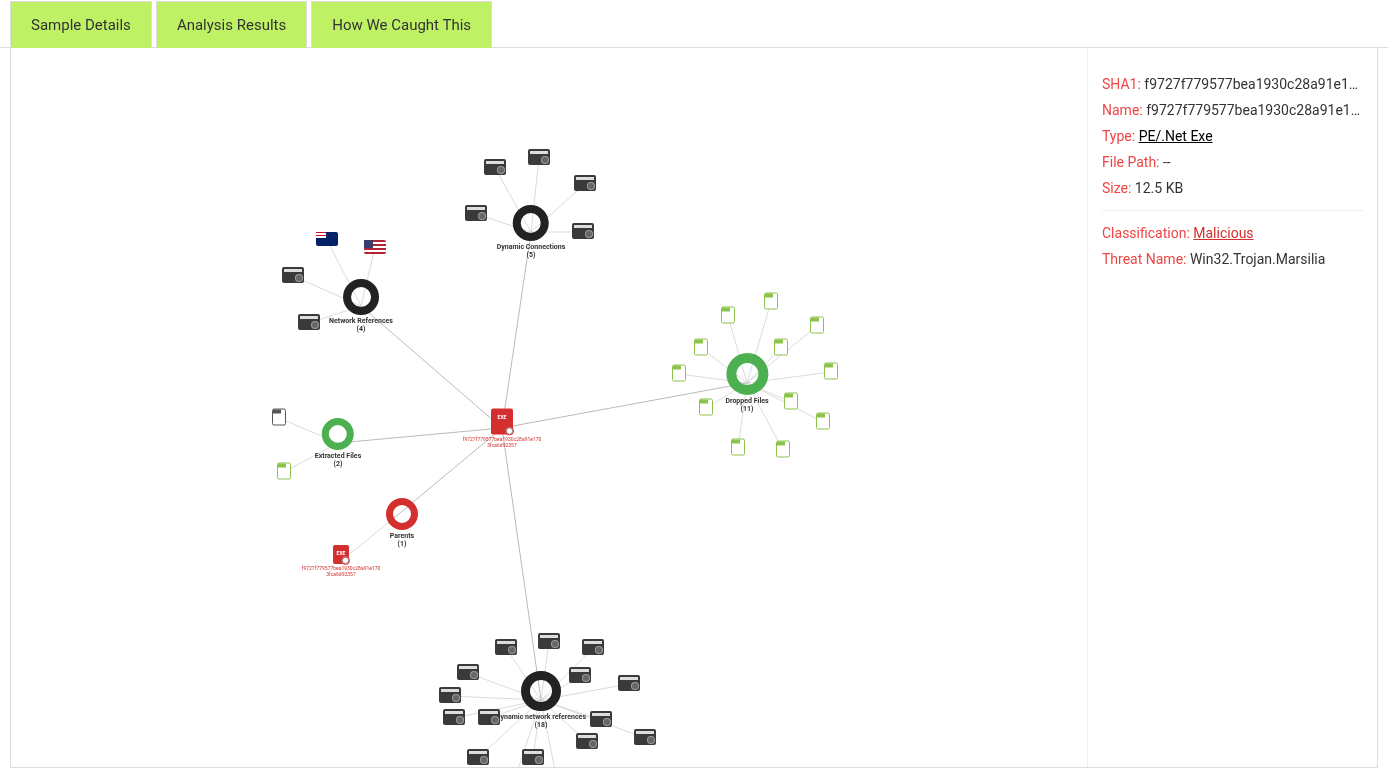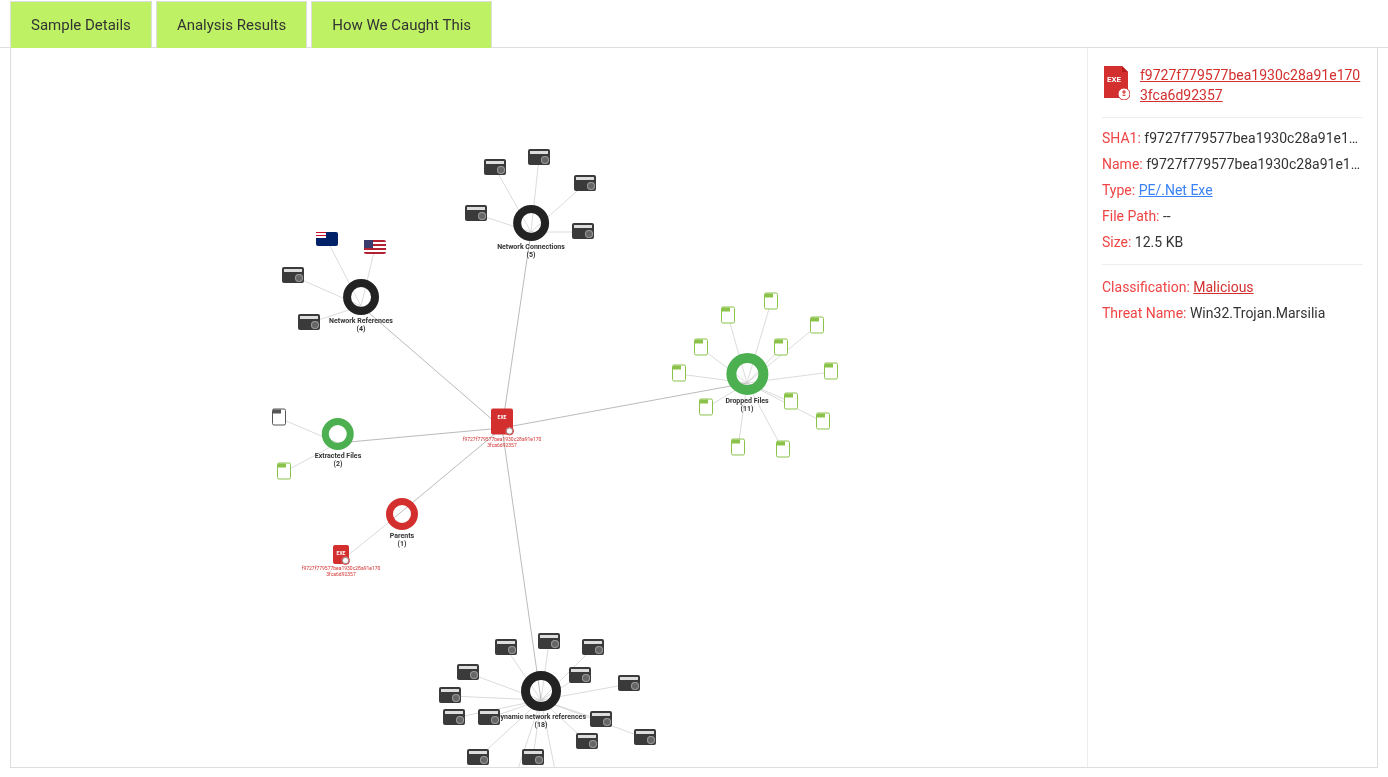--- a/index.html
+++ b/index.html
@@ -68,21 +68,21 @@
     text-decoration: underline;
     word-break: break-all;
     font-size: 14px;
     line-height: 1.4;
   }
   .exe-icon {
     flex-shrink: 0;
   }
   .field { margin: 10px 0; white-space: nowrap; overflow: hidden; text-overflow: ellipsis; }
   .field .label { color: #ef4444; }
-  .field a { color: #3b82f6; }
+  .field a { color: #000000; }
   .divider { border-top: 1px solid #eee; margin: 14px 0; }
   .malicious { color: #d32f2f; text-decoration: underline; }
 
   
   .hub {
     position: absolute;
     transform: translate(-50%, -50%);
     text-align: center;
   }
   .hub-ring {
@@ -293,21 +293,21 @@
       <div class="leaf" style="left: 282px; top: 228px;">
         <div class="leaf-icon "></div>
         <div class="leaf-label "></div>
       </div>
       <div class="leaf" style="left: 298px; top: 275px;">
         <div class="leaf-icon "></div>
         <div class="leaf-label "></div>
       </div>
       <div class="hub" style="left: 520px; top: 184px;">
         <div class="hub-ring" style="width:36px;height:36px;border:8px solid #222"></div>
-        <div class="hub-label">Network Connections</div>
+        <div class="hub-label">Dynamic Connections</div>
         <div class="hub-count">(5)</div>
       </div>
       <div class="leaf" style="left: 484px; top: 120px;">
         <div class="leaf-icon "></div>
         <div class="leaf-label "></div>
       </div>
       <div class="leaf" style="left: 528px; top: 110px;">
         <div class="leaf-icon "></div>
         <div class="leaf-label "></div>
       </div>
@@ -454,30 +454,20 @@
       <div class="leaf" style="left: 576px; top: 694px;">
         <div class="leaf-icon "></div>
         <div class="leaf-label "></div>
       </div>
       <div class="leaf" style="left: 439px; top: 648px;">
         <div class="leaf-icon "></div>
         <div class="leaf-label "></div>
       </div>
     </div>
   <div class="side-panel">
-    <div class="side-header">
-      <svg class="exe-icon" width="28" height="34" viewBox="0 0 28 34">
-        <path d="M2 0 h18 l6 6 v26 h-24 z" fill="#d32f2f"></path>
-        <path d="M20 0 v6 h6 z" fill="#b71c1c"></path>
-        <text x="5" y="16" font-size="8" fill="#fff" font-weight="bold">EXE</text>
-        <circle cx="22" cy="28" r="6" fill="#fff" stroke="#d32f2f"></circle>
-        <path d="M22 24 l0 4 m-2 -2 l4 0 m-3.5 3 a4 4 0 0 0 3 0" stroke="#d32f2f" stroke-width="1.2" fill="none"></path>
-      </svg>
-      <a href="#">f9727f779577bea1930c28a91e1703fca6d92357</a>
-    </div>
     <div class="field">
       <span class="label">SHA1:</span>
       <span>f9727f779577bea1930c28a91e17…</span>
     </div>
     <div class="field">
       <span class="label">Name:</span>
       <span>f9727f779577bea1930c28a91e1…</span>
     </div>
     <div class="field">
       <span class="label">Type:</span>

